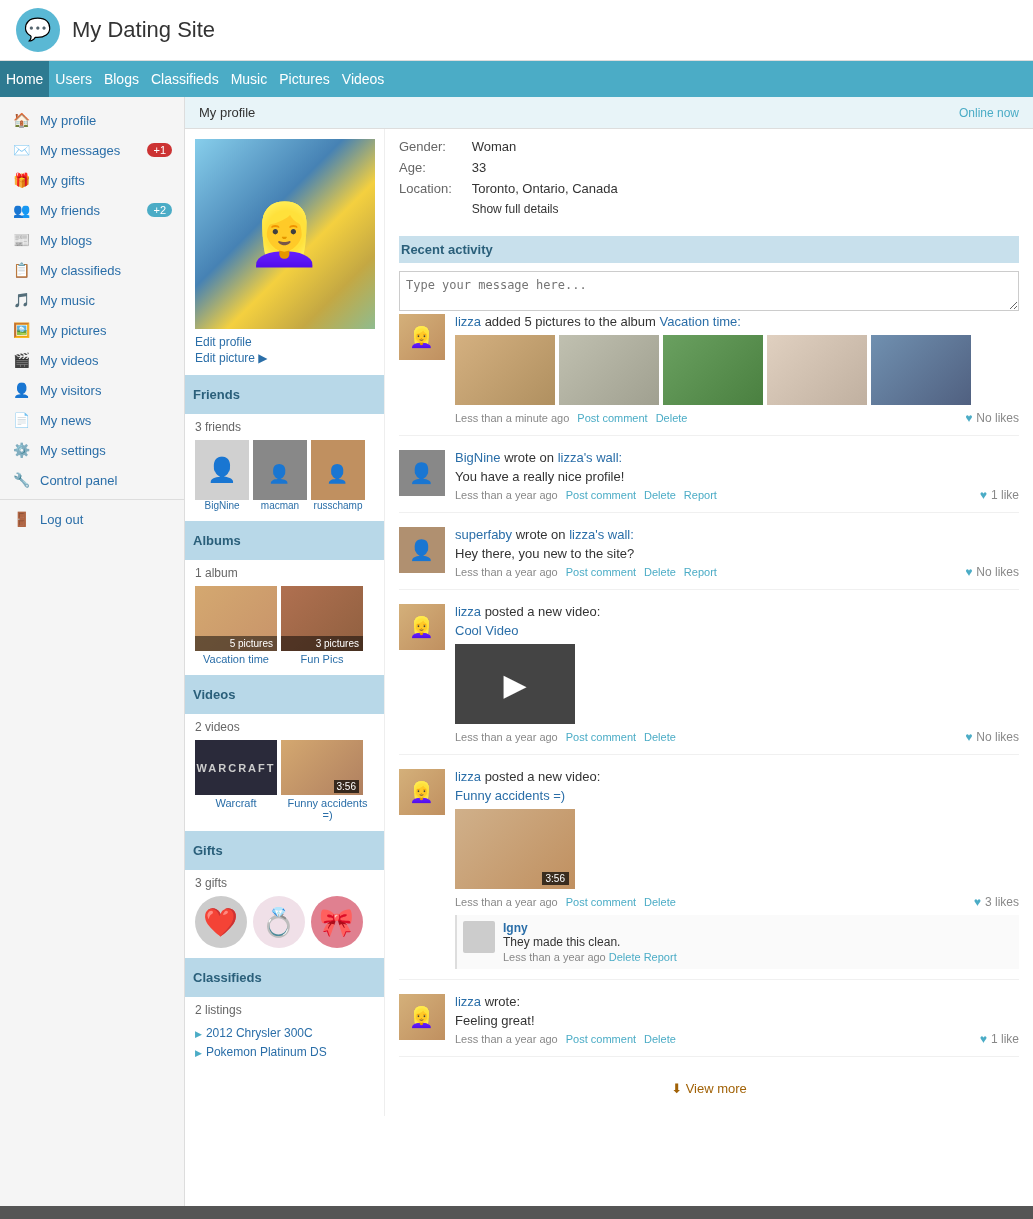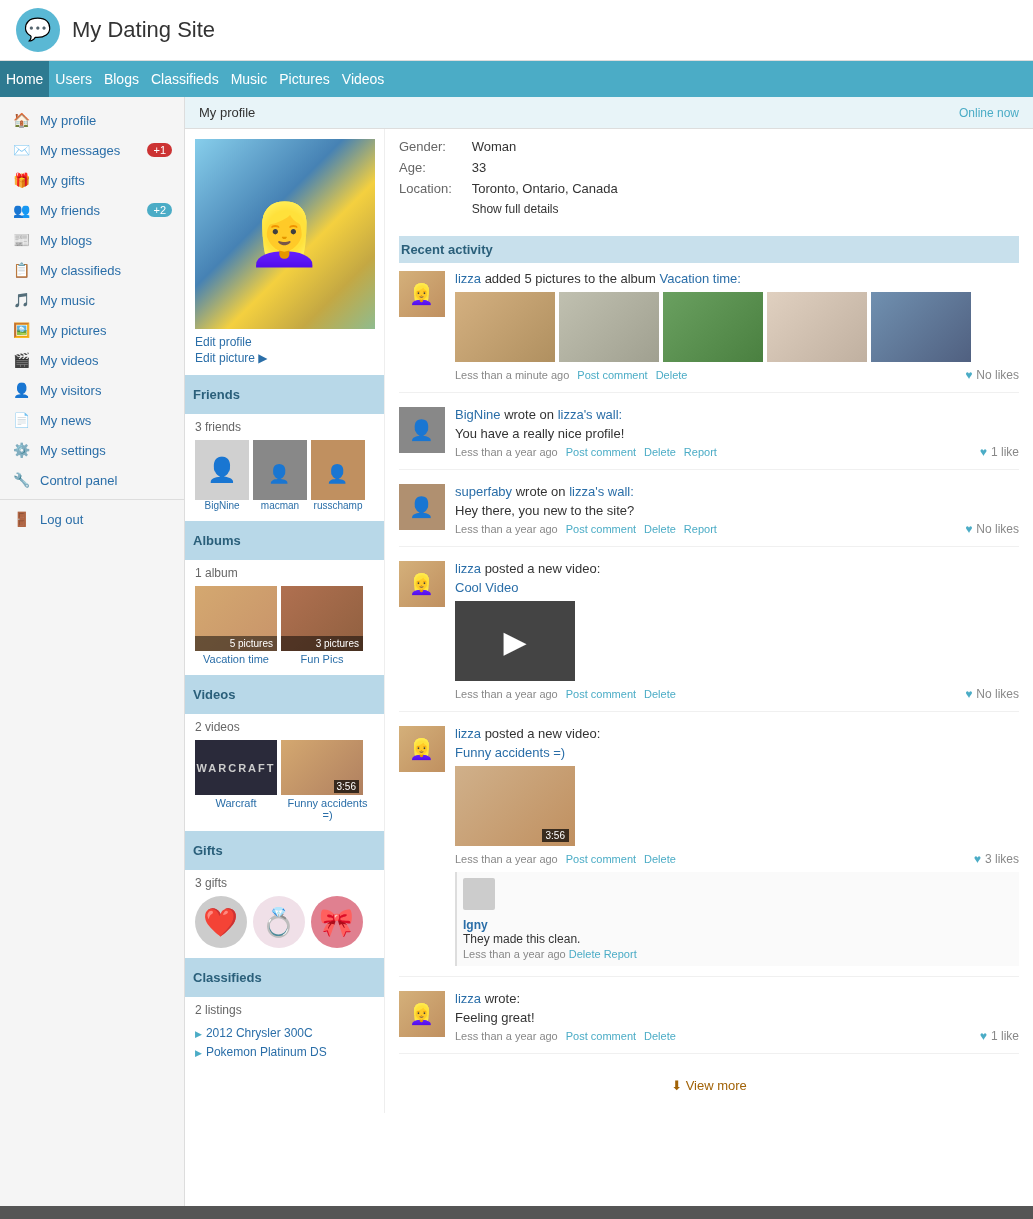--- a/index.html
+++ b/index.html
@@ -103,21 +103,21 @@
 
     
     .photo-strip { display: flex; gap: 4px; margin: 6px 0; }
     .photo-strip-item { width: 100px; height: 70px; background: #b09070; overflow: hidden; }
 
     
     .video-preview { width: 120px; height: 80px; background: #555; display: flex; align-items: center; justify-content: center; color: #fff; font-size: 24px; position: relative; margin: 6px 0; }
     .video-preview-duration { position: absolute; bottom: 4px; right: 6px; background: rgba(0,0,0,0.7); color: #fff; font-size: 10px; padding: 1px 4px; }
 
     
-    .comment-sub { display: flex; gap: 8px; margin: 6px 0 0 0; background: #fafafa; padding: 6px; border-left: 2px solid #ddd; flex-direction: column; }
+    .comment-sub { display: flex; gap: 8px; margin: 6px 0 0 0; background: #fafafa; padding: 6px; border-left: 2px solid #ddd; }
     .comment-avatar { width: 32px; height: 32px; background: #ccc; flex-shrink: 0; border-radius: 2px; }
     .comment-text { font-size: 12px; color: #333; }
     .comment-name { color: #2a6ea8; font-weight: bold; font-size: 12px; }
     .comment-meta { font-size: 11px; color: #888; margin-top: 2px; }
     .comment-meta a { color: #4bacc6; }
 
     
     #view-more { text-align: center; padding: 10px; }
     #view-more a { color: #a16207; font-size: 13px; text-decoration: none; cursor: pointer; }
 
@@ -304,20 +304,21 @@
           <div class="info-values">
             <div>Woman</div>
             <div>33</div>
             <div>Toronto, Ontario, Canada</div>
             <div class="show-full">Show full details</div>
           </div>
         </div>
 
         
         <div id="recent-activity-header">Recent activity</div>
+        <textarea id="message-box" placeholder="Type your message here..." style=""></textarea>
 
         
         <div class="activity-item">
           <div class="activity-avatar" style="background:linear-gradient(135deg,#d4b07a,#c09060);">👱‍♀️</div>
           <div class="activity-body">
             <div class="activity-text">
               <a class="activity-link">lizza</a>
               added 5 pictures to the album <a class="activity-link">Vacation time:</a>
             </div>
             <div class="photo-strip">

